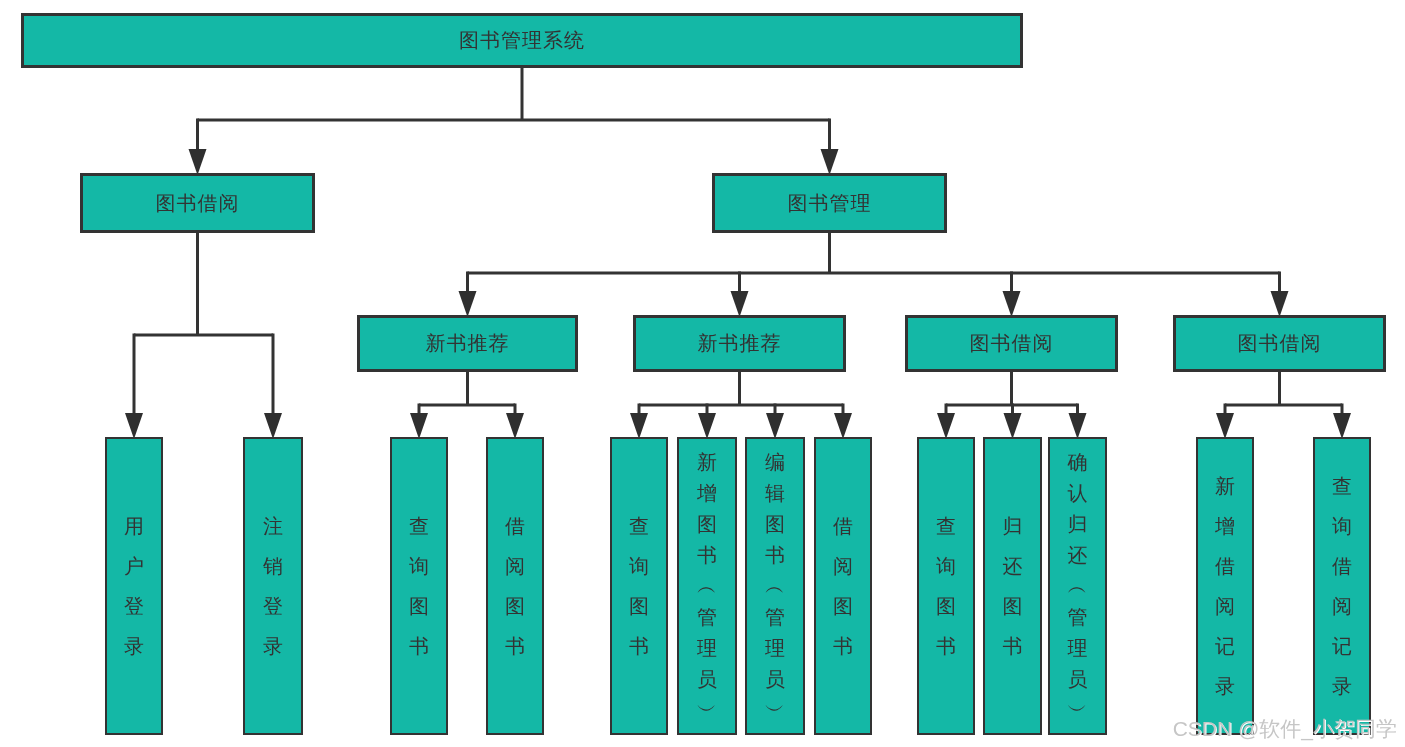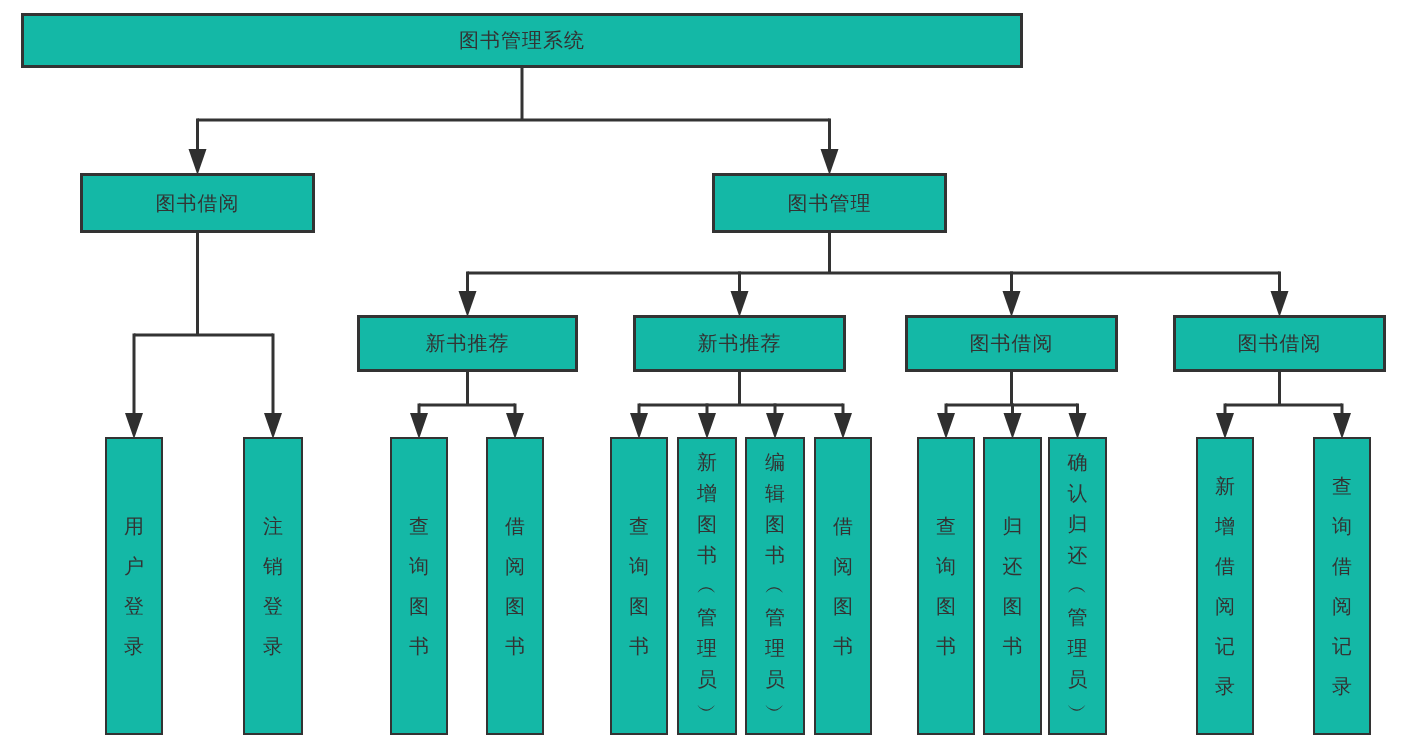--- a/index.html
+++ b/index.html
@@ -228,13 +228,14 @@
       </div>
       <div class="node vertical" style="left: 1313px; top: 437px; width: 58px; height: 298px;">
         <span class="vchar" style="height: 40px; line-height: 40px;">查</span>
         <span class="vchar" style="height: 40px; line-height: 40px;">询</span>
         <span class="vchar" style="height: 40px; line-height: 40px;">借</span>
         <span class="vchar" style="height: 40px; line-height: 40px;">阅</span>
         <span class="vchar" style="height: 40px; line-height: 40px;">记</span>
         <span class="vchar" style="height: 40px; line-height: 40px;">录</span>
       </div>
     </div>
+  <div id="watermark">CSDN @软件_小贺同学</div>
 </div>
 
 </body></html>

